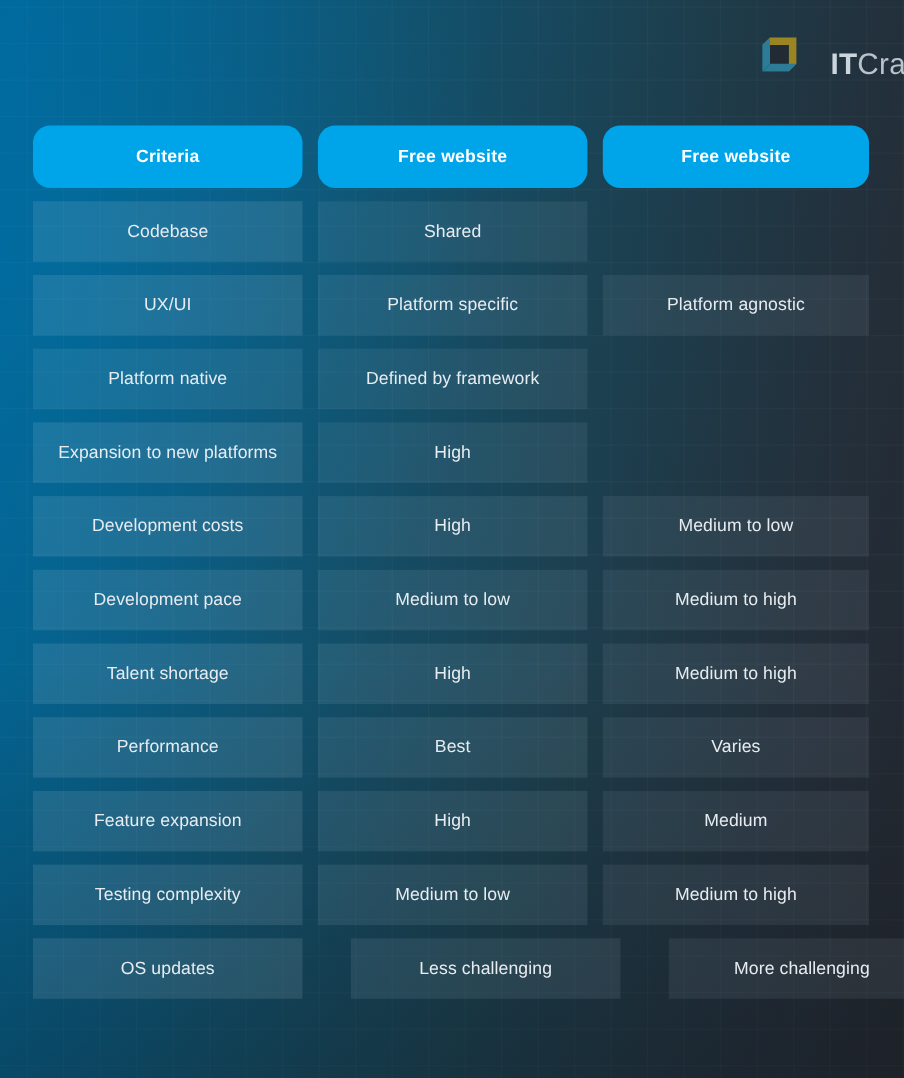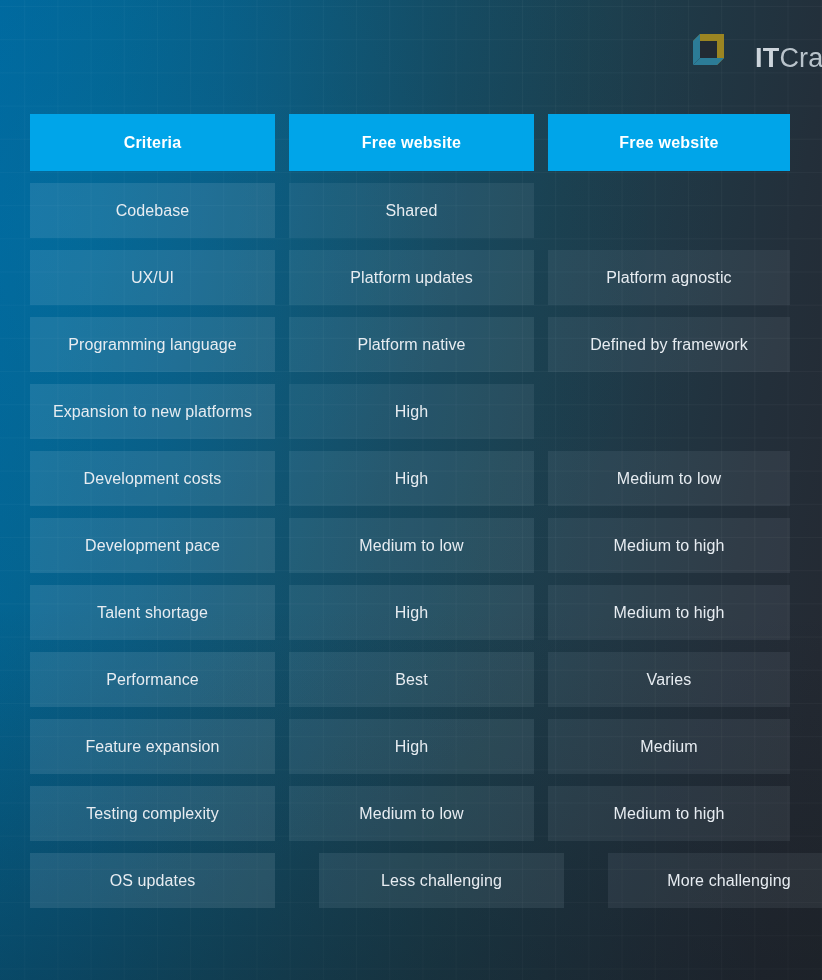--- a/index.html
+++ b/index.html
@@ -108,20 +108,21 @@
   }
 
   
   .row.header .cell {
     height: 57px;
     background: #00a5e9;
     color: #ffffff;
     font-weight: 700;
     font-size: 16px;
     letter-spacing: 0.2px;
+    border-radius: 16px;
   }
 
   
   .row.body .cell { background: rgba(255,255,255,0.085); }
   .row.body .cell.c1 { background: rgba(235,248,255,0.105); }
   .row.body .cell.c2 { background: rgba(226,242,255,0.085); }
   .row.body .cell.c3 { background: rgba(222,236,250,0.072); }
 </style>
 </head>
 <body>
@@ -149,26 +150,25 @@
       <div class="cell c3">Free website</div>
     </div>
 
     <div class="row body">
       <div class="cell c1">Codebase</div>
       <div class="cell c3">Shared</div>
     </div>
 
     <div class="row body">
       <div class="cell c1">UX/UI</div>
-      <div class="cell c2">Platform updates</div>
+      <div class="cell c2">Platform specific</div>
       <div class="cell c3">Platform agnostic</div>
     </div>
 
     <div class="row body">
-      <div class="cell c1">Programming language</div>
       <div class="cell c2">Platform native</div>
       <div class="cell c3">Defined by framework</div>
     </div>
 
     <div class="row body">
       <div class="cell c1">Expansion to new platforms</div>
       <div class="cell c3">High</div>
     </div>
 
     <div class="row body">

